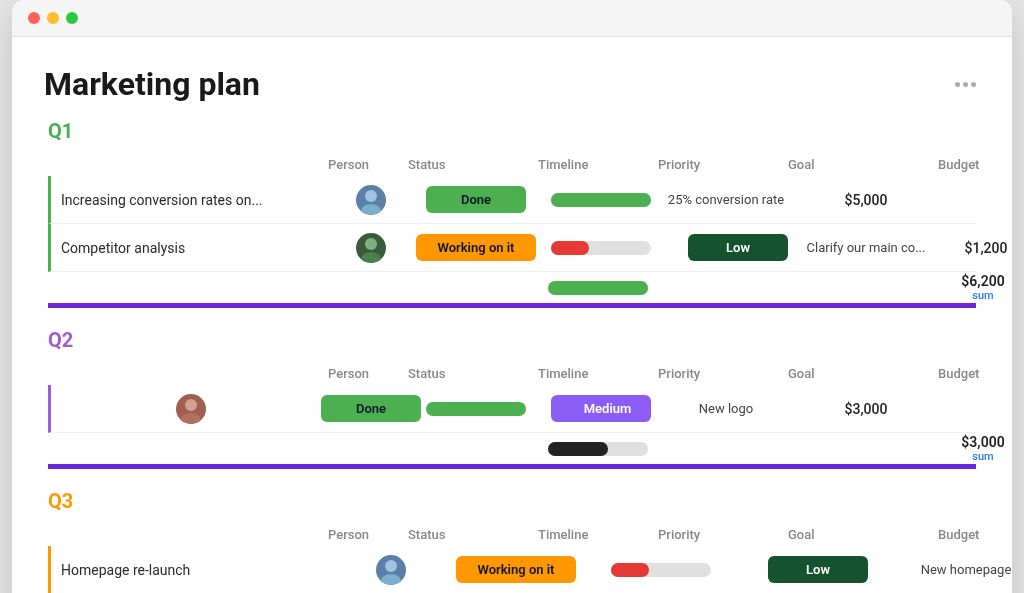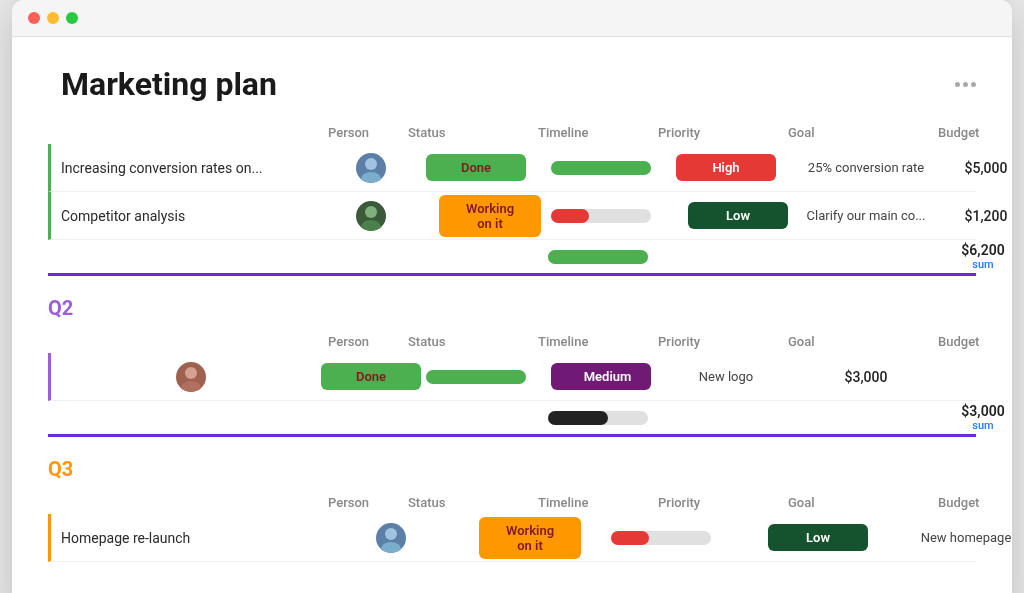--- a/index.html
+++ b/index.html
@@ -33,21 +33,21 @@
       display: inline-block;
     }
     .tl-red { background: #ff5f57; }
     .tl-yellow { background: #ffbd2e; }
     .tl-green { background: #28c840; }
 
     .page-header {
       display: flex;
       align-items: center;
       justify-content: space-between;
-      padding: 28px 36px 16px 49px;
+      padding: 28px 36px 16px 32px;
     }
     .page-title {
       font-size: 32px;
       font-weight: 700;
       color: #1a1a1a;
     }
     .more-btn {
       background: none;
       border: none;
       cursor: pointer;
@@ -135,26 +135,26 @@
     .avatar-1 { background: #5b7fa6; }
     .avatar-2 { background: #3a5a3a; }
     .avatar-3 { background: #a06050; }
 
     .status-cell { display: flex; align-items: center; justify-content: center; }
     .status-badge {
       border-radius: 6px;
       padding: 6px 22px;
       font-size: 13px;
       font-weight: 600;
-      color: #7f1d1d;
+      color: #0f172a;
       min-width: 100px;
       text-align: center;
     }
     .status-done { background: #4caf50; }
-    .status-working { background: #ff9800; margin-left: 28px; }
+    .status-working { background: #ff9800; }
 
     .timeline-cell { display: flex; align-items: center; justify-content: center; }
     .timeline-bar-wrap {
       width: 100px; height: 14px;
       background: #e0e0e0;
       border-radius: 7px;
       overflow: visible;
       position: relative;
     }
     .timeline-bar-fill {
@@ -170,21 +170,21 @@
       border-radius: 6px;
       padding: 6px 18px;
       font-size: 13px;
       font-weight: 600;
       color: #fff;
       min-width: 100px;
       text-align: center;
     }
     .priority-high { background: #e53935; }
     .priority-low { background: #14532d; margin-left: 24px; }
-    .priority-medium { background: #701a75; padding-left: 31px; }
+    .priority-medium { background: #8b5cf6; padding-left: 31px; }
 
     .goal-cell {
       display: flex; align-items: center; justify-content: center;
       font-size: 13px; color: #444;
       text-align: center;
       white-space: nowrap; overflow: hidden; text-overflow: ellipsis;
       padding: 0 6px;
     }
     .budget-cell {
       display: flex; align-items: center; justify-content: center;
@@ -192,21 +192,21 @@
     }
     .add-cell {
       display: flex; align-items: center; justify-content: center;
     }
 
     .sum-row {
       display: grid;
       grid-template-columns: 280px 80px 130px 120px 130px 150px 90px 36px;
       align-items: center;
       min-height: 36px;
-      border-bottom: 3px solid #6d28d9;
+      border-bottom: 5px solid #6d28d9;
     }
     .sum-timeline-cell {
       display: flex; align-items: center; justify-content: center;
     }
     .sum-budget-cell {
       display: flex; flex-direction: column; align-items: center; justify-content: center;
     }
     .sum-amount {
       font-size: 14px; font-weight: 600; color: #222;
     }
@@ -229,20 +229,23 @@
   <div class="page-header">
     <h1 class="page-title">Marketing plan</h1>
     <button class="more-btn">
       <span></span>
         <span></span>
         <span></span>
     </button>
   </div>
 
   <div class="section">
+    <div class="section-header-row">
+      <span class="section-label q1-label">Q1</span>
+    </div>
 
     <div class="col-headers">
       <div class="col"></div>
       <div class="col">Person</div>
       <div class="col">Status</div>
       <div class="col">Timeline</div>
       <div class="col">Priority</div>
       <div class="col">Goal</div>
       <div class="col">Budget</div>
 
@@ -259,23 +262,20 @@
         </div>
       </div>
       <div class="status-cell">
         <span class="status-badge status-done">Done</span>
       </div>
       <div class="timeline-cell">
         <div class="timeline-bar-wrap">
           <div class="timeline-bar-fill fill-green"></div>
         </div>
       </div>
-      <div class="priority-cell">
-        <span class="priority-badge priority-high">High</span>
-      </div>
       <div class="goal-cell">25% conversion rate</div>
       <div class="budget-cell">$5,000</div>
 
     </div>
 
     <div class="task-row q1-border">
       <div class="task-name">Competitor analysis</div>
       <div class="person-cell">
         <div class="avatar avatar-2">
           <svg width="30" height="30" viewBox="0 0 30 30">

